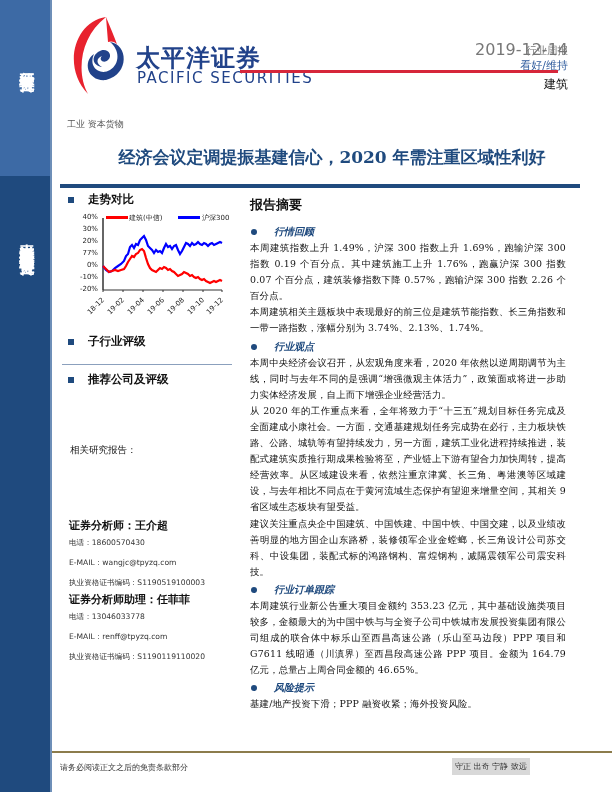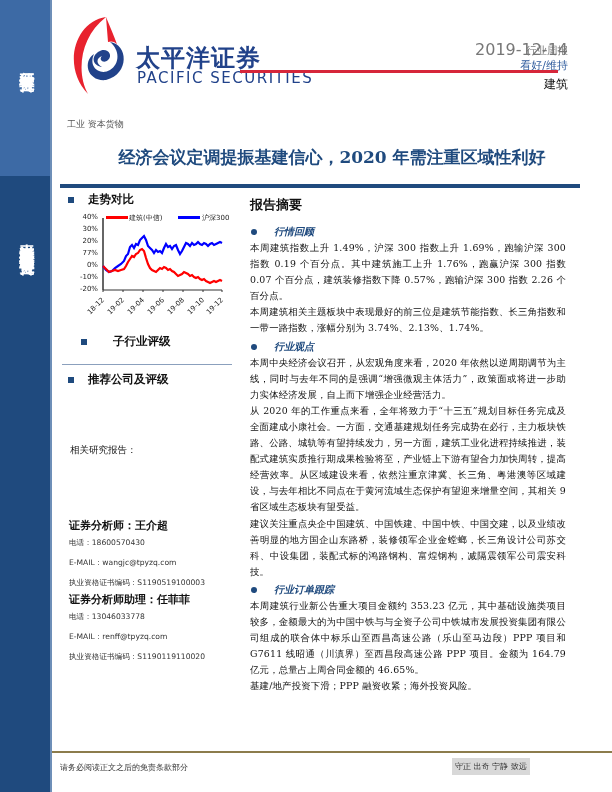--- a/index.html
+++ b/index.html
@@ -116,21 +116,21 @@
 
   <span class="xtick" style="left:14px;top:88px;">18-12</span>
   <span class="xtick" style="left:34px;top:88px;">19-02</span>
   <span class="xtick" style="left:54px;top:88px;">19-04</span>
   <span class="xtick" style="left:74px;top:88px;">19-06</span>
   <span class="xtick" style="left:94px;top:88px;">19-08</span>
   <span class="xtick" style="left:114px;top:88px;">19-10</span>
   <span class="xtick" style="left:133px;top:88px;">19-12</span>
 </div>
 
-<div class="section-head" style="position:absolute;left:75px;top:334px;gap:12px;">
+<div class="section-head" style="position:absolute;left:62px;top:334px;">
   <span class="sq"></span>
   <span>子行业评级</span>
 </div>
 <div class="gray-rule"></div>
 <div class="section-head" style="position:absolute;left:62px;top:372px;">
   <span class="sq"></span>
   <span>推荐公司及评级</span>
 </div>
 
 <div class="related">相关研究报告：</div>
@@ -165,18 +165,22 @@
   <div class="para">本周中央经济会议召开，从宏观角度来看，2020 年依然以逆周期调节为主线，同时与去年不同的是强调“增强微观主体活力”，政策面或将进一步助力实体经济发展，自上而下增强企业经营活力。</div>
   <div class="para">从 2020 年的工作重点来看，全年将致力于“十三五”规划目标任务完成及全面建成小康社会。一方面，交通基建规划任务完成势在必行，主力板块铁路、公路、城轨等有望持续发力，另一方面，建筑工业化进程持续推进，装配式建筑实质推行期成果检验将至，产业链上下游有望合力加快周转，提高经营效率。从区域建设来看，依然注重京津冀、长三角、粤港澳等区域建设，与去年相比不同点在于黄河流域生态保护有望迎来增量空间，其相关 9 省区域生态板块有望受益。</div>
   <div class="para">建议关注重点央企中国建筑、中国铁建、中国中铁、中国交建，以及业绩改善明显的地方国企山东路桥，装修领军企业金螳螂，长三角设计公司苏交科、中设集团，装配式标的鸿路钢构、富煌钢构，减隔震领军公司震安科技。</div>
 
   <div class="bullet-head">
     <span class="dot"></span>
     <span>行业订单跟踪</span>
   </div>
   <div class="para">本周建筑行业新公告重大项目金额约 353.23 亿元，其中基础设施类项目较多，金额最大的为中国中铁与与全资子公司中铁城市发展投资集团有限公司组成的联合体中标乐山至西昌高速公路（乐山至马边段）PPP 项目和 G7611 线昭通（川滇界）至西昌段高速公路 PPP 项目。金额为 164.79 亿元，总量占上周合同金额的 46.65%。</div>
 
+  <div class="bullet-head">
+    <span class="dot"></span>
+    <span>风险提示</span>
+  </div>
   <div class="para">基建/地产投资下滑；PPP 融资收紧；海外投资风险。</div>
 </div>
 
 <div class="footer-line"></div>
 <div class="footer-left">请务必阅读正文之后的免责条款部分</div>
 <div class="footer-right">守正 出奇 宁静 致远</div>
 
 </body></html>

